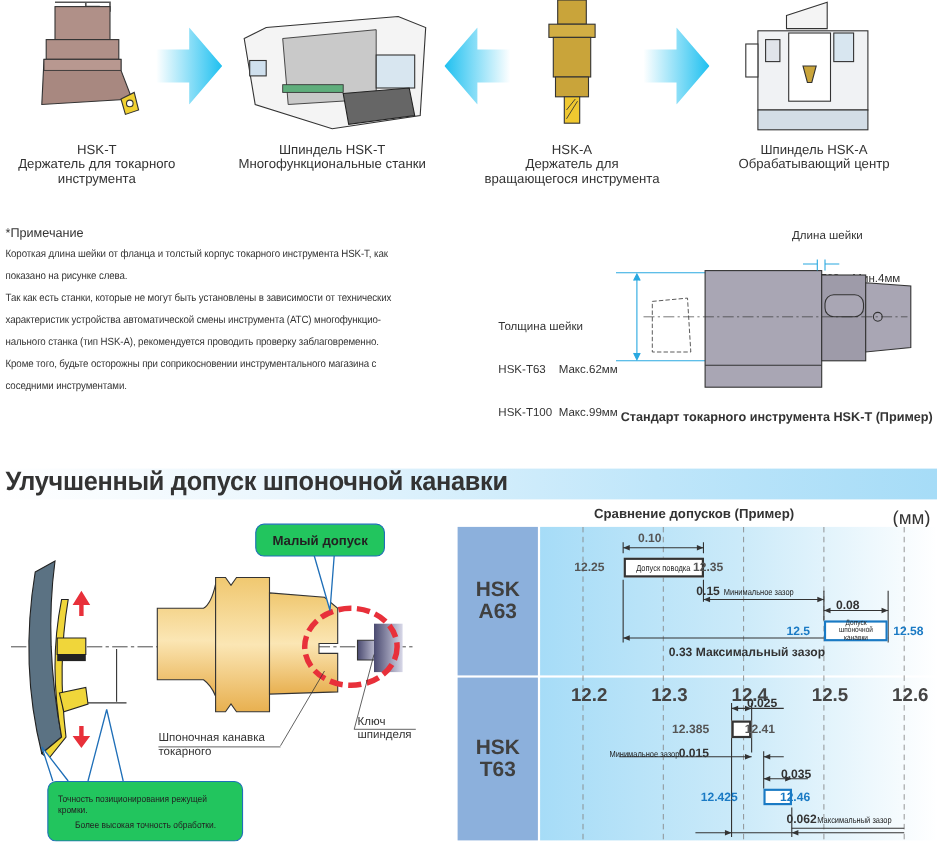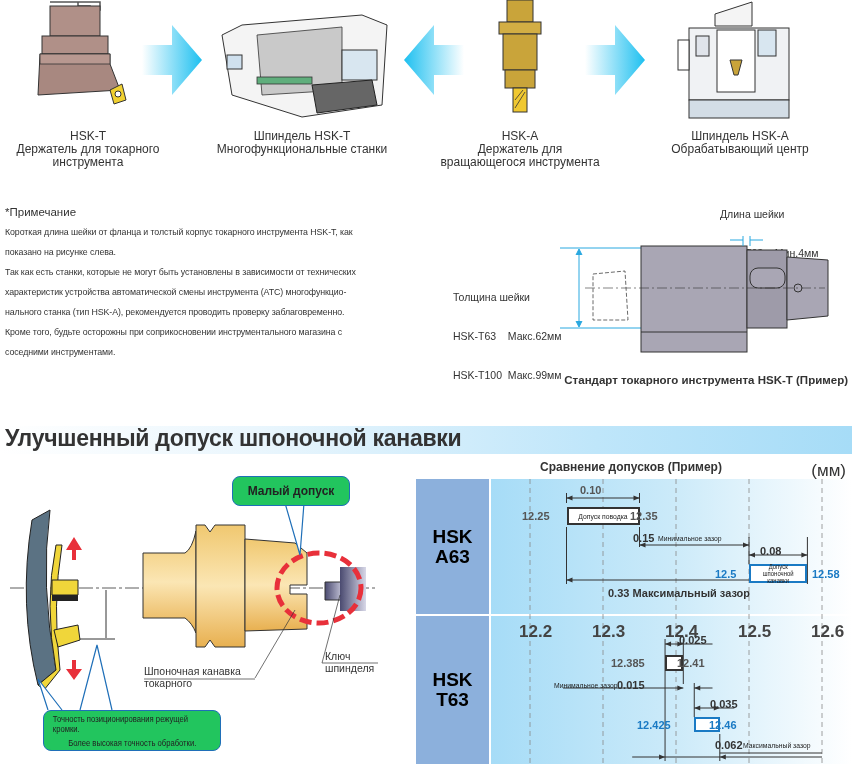--- a/index.html
+++ b/index.html
@@ -7,21 +7,21 @@
   .abs { position: absolute; }
   .caption { position: absolute; text-align: center; font-size: 12px; line-height: 13px; color: #333; white-space: nowrap; }
   .note-title { position: absolute; left: 5px; top: 206px; font-size: 11.5px; color: #333; }
   .note-line { position: absolute; left: 5px; font-size: 9.6px; color: #333; white-space: nowrap; transform: scaleX(0.92); transform-origin: left center; letter-spacing: -0.1px; }
   .spec-text { position: absolute; font-size: 10.5px; line-height: 13px; color: #333; white-space: pre; }
   .fig-caption { position: absolute; right: 4px; top: 374px; font-size: 11.5px; font-weight: bold; color: #333; }
   .section-bar { position: absolute; left: 0; top: 426px; width: 852px; height: 28px; background: linear-gradient(to right, #ffffff 0%, #eaf6fd 30%, #bfe6fa 70%, #a6dcf7 100%); }
   .section-title { position: absolute; left: 5px; top: 424px; font-size: 24px; font-weight: bold; color: #333; letter-spacing: -0.3px; transform: scaleX(0.96); transform-origin: left center; }
   .chart-title { position: absolute; left: 540px; top: 460px; font-size: 12px; font-weight: bold; color: #333; }
   .unit { position: absolute; right: 6px; top: 461px; font-size: 17px; color: #333; }
-  .row-label { position: absolute; left: 416px; width: 73px; background: #8cb0dc; color: #000000; font-weight: bold; font-size: 19px; line-height: 20px; text-align: center; display: flex; align-items: center; justify-content: center; }
+  .row-label { position: absolute; left: 416px; width: 73px; background: #8cb0dc; color: #404040; font-weight: bold; font-size: 19px; line-height: 20px; text-align: center; display: flex; align-items: center; justify-content: center; }
   .panel { position: absolute; left: 491px; width: 361px; background: linear-gradient(to right, #a6dcf7 0%, #cbeaf9 50%, #ffffff 100%); }
   .tk { position: absolute; font-size: 17px; font-weight: bold; color: #444; white-space: nowrap; }
   .val { position: absolute; font-size: 11px; font-weight: bold; color: #555; white-space: nowrap; }
   .val.blue { color: #1a7ac4; }
   .small-label { position: absolute; font-size: 8px; color: #222; white-space: nowrap; transform: scaleX(0.85); transform-origin: left center; }
   .box { position: absolute; background: #fff; border: 2px solid #333; box-sizing: border-box; font-size: 8px; color: #222; display: flex; align-items: center; justify-content: center; text-align: center; line-height: 9px; }
   .box.blue { border-color: #1a7ac4; }
   .callout { position: absolute; background: #22c55e; border: 1.5px solid #1f6fb8; border-radius: 8px; box-sizing: border-box; display: flex; align-items: center; justify-content: center; text-align: left; }
   .lbl { position: absolute; font-size: 10.5px; line-height: 12px; color: #333; white-space: nowrap; }
 </style>
@@ -205,21 +205,21 @@
   <span style="font-weight:bold;font-size:12px;color:#222">Малый допуск</span>
 </div>
 <div class="lbl" style="left:144px;top:665px">
   <div>Шпоночная канавка</div>
   <div>токарного</div>
 </div>
 <div class="lbl" style="left:325px;top:650px">
   <div>Ключ</div>
   <div>шпинделя</div>
 </div>
-<div class="callout" style="left:43px;top:710px;width:178px;height:41px;flex-direction:column">
+<div class="callout" style="left:43px;top:710px;width:178px;height:55px;flex-direction:column">
   <div style="font-size:8.5px;color:#222;transform:scaleX(0.9)">Точность позиционирования режущей кромки.</div>
   <div style="font-size:8.5px;color:#222;margin-top:4px;transform:scaleX(0.9)">Более высокая точность обработки.</div>
 </div>
 
 <div class="chart-title">Сравнение допусков (Пример)</div>
 <div class="unit">(мм)</div>
 
 <div class="row-label" style="top:479px;height:135px;flex-direction:column">
   <div>HSK</div>
   <div>A63</div>

